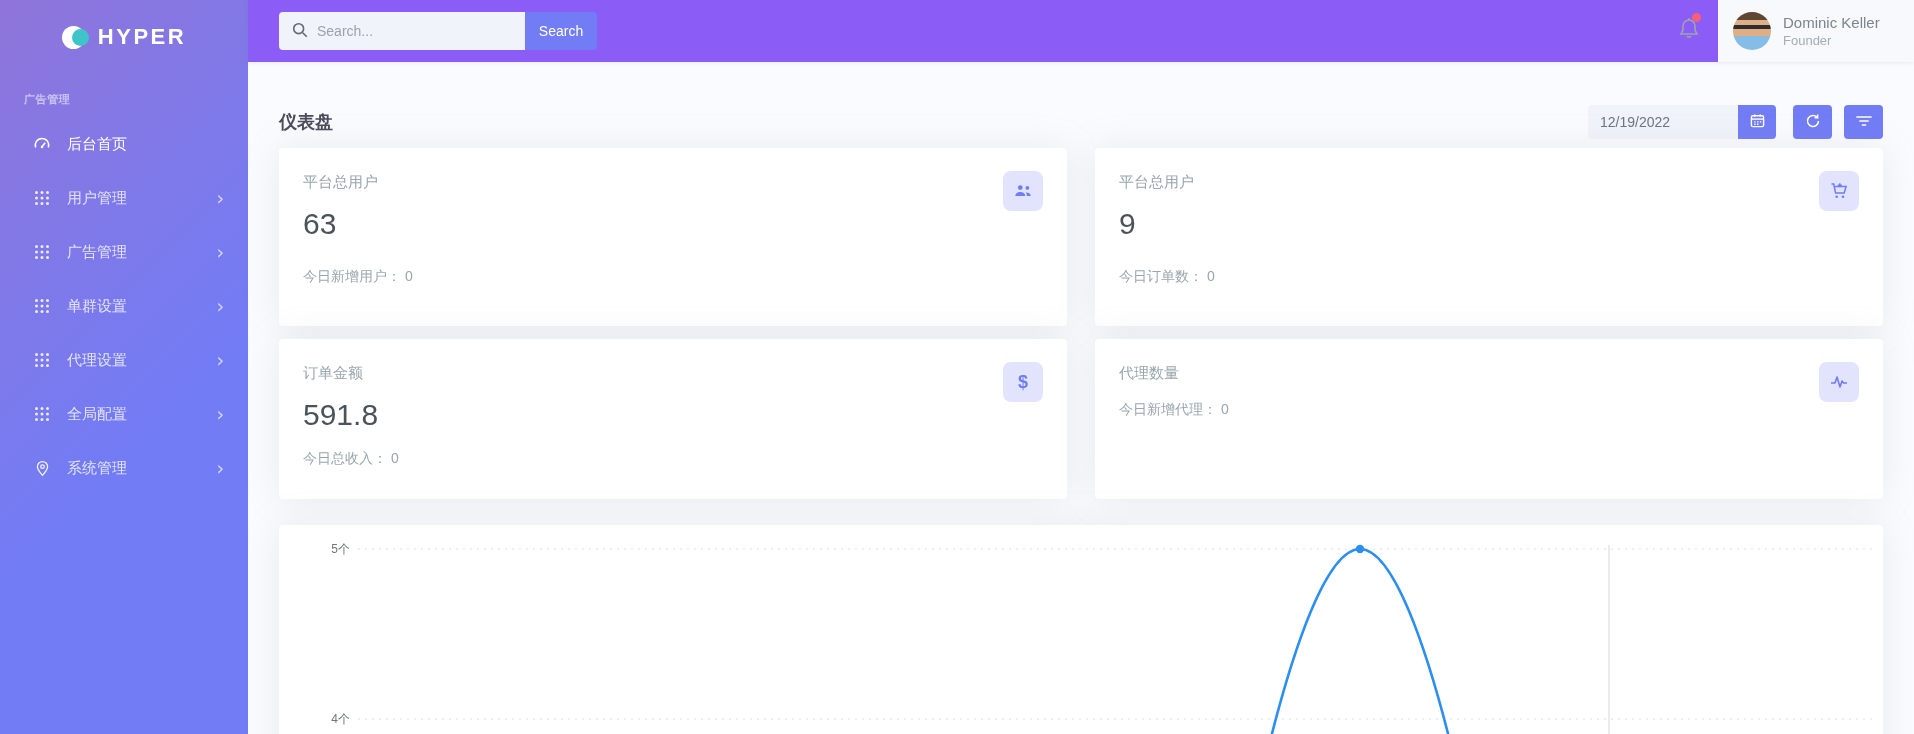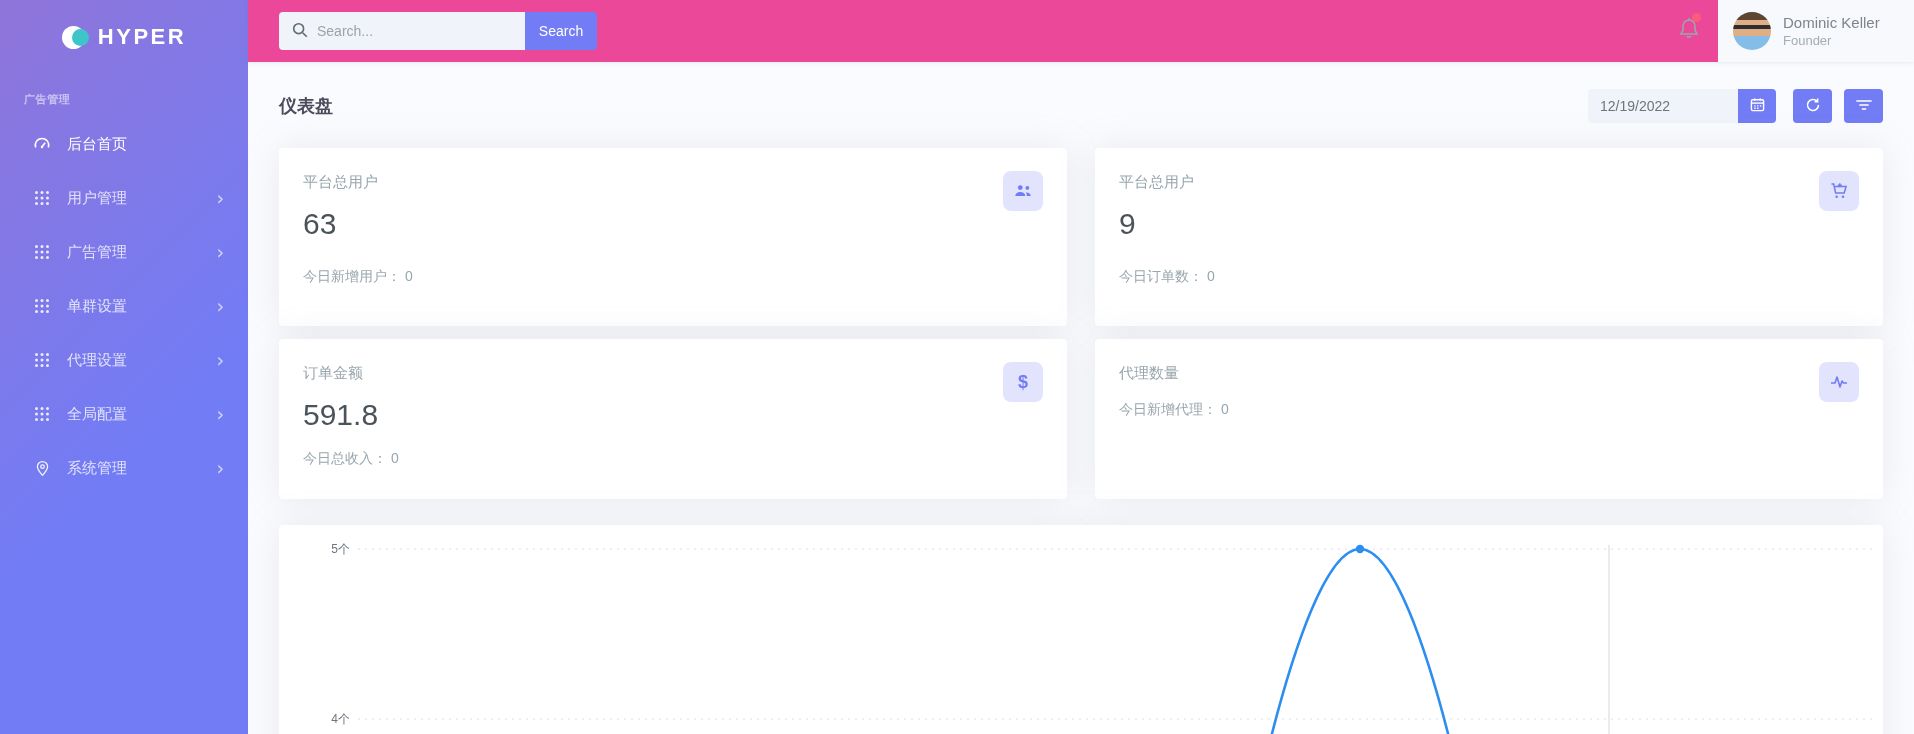--- a/index.html
+++ b/index.html
@@ -25,21 +25,21 @@
   }
   .side-item {
     display:flex; align-items:center; height:54px; padding:0 24px 0 32px;
     color:rgba(255,255,255,.78); font-size:15px; cursor:pointer;
   }
   .side-item.active { color:#fff; }
   .side-item .ico { width:20px; height:20px; margin-right:15px; display:flex; align-items:center; justify-content:center; flex:0 0 auto; }
   .side-item .chev { margin-left:auto; font-size:19px; line-height:1; color:rgba(255,255,255,.65); font-family:"DejaVu Sans",sans-serif; }
   
   .topbar {
-    position:absolute; left:248px; top:0; right:0; height:62px; background:#ec4899;
+    position:absolute; left:248px; top:0; right:0; height:62px; background:#8b5cf6;
     box-shadow:0 1px 4px rgba(100,110,130,.12); display:flex; align-items:center;
   }
   .search-group { margin-left:31px; display:flex; height:38px; width:318px; }
   .search-box { position:relative; flex:1; }
   .search-box .mag { position:absolute; left:12px; top:9px; }
   .search-input {
     width:100%; height:38px; background:#f1f3fa; border:none; outline:none;
     border-radius:4px 0 0 4px; padding:0 10px 0 38px; font-size:14px; color:#6c757d;
     font-family:inherit;
   }
@@ -59,21 +59,21 @@
     width:38px; height:38px; border-radius:50%; flex:0 0 auto;
     background:
       linear-gradient(180deg,#5d4634 0 20%,rgba(0,0,0,0) 20%),
       linear-gradient(180deg,rgba(0,0,0,0) 34%,#2e2e33 34% 46%,rgba(0,0,0,0) 46%),
       linear-gradient(180deg,#e0ae85 0 64%,#86bce8 64%);
   }
   .user-name { font-size:15px; color:#7d858c; }
   .user-role { font-size:13px; color:#a3adb5; margin-top:2px; }
   
   .page-head {
-    position:absolute; left:279px; right:31px; top:88px; height:36px;
+    position:absolute; left:279px; right:31px; top:104px; height:36px;
     display:flex; align-items:center; justify-content:space-between;
   }
   .page-title { font-size:18px; font-weight:bold; color:#4b4b5c; }
   .head-controls { display:flex; align-items:center; }
   .date-group { display:flex; height:34px; }
   .date-input {
     width:150px; height:34px; background:#f1f3fa; border:none; outline:none;
     border-radius:4px 0 0 4px; padding:0 12px; font-size:14px; color:#6c757d; font-family:inherit;
   }
   .date-addon {

